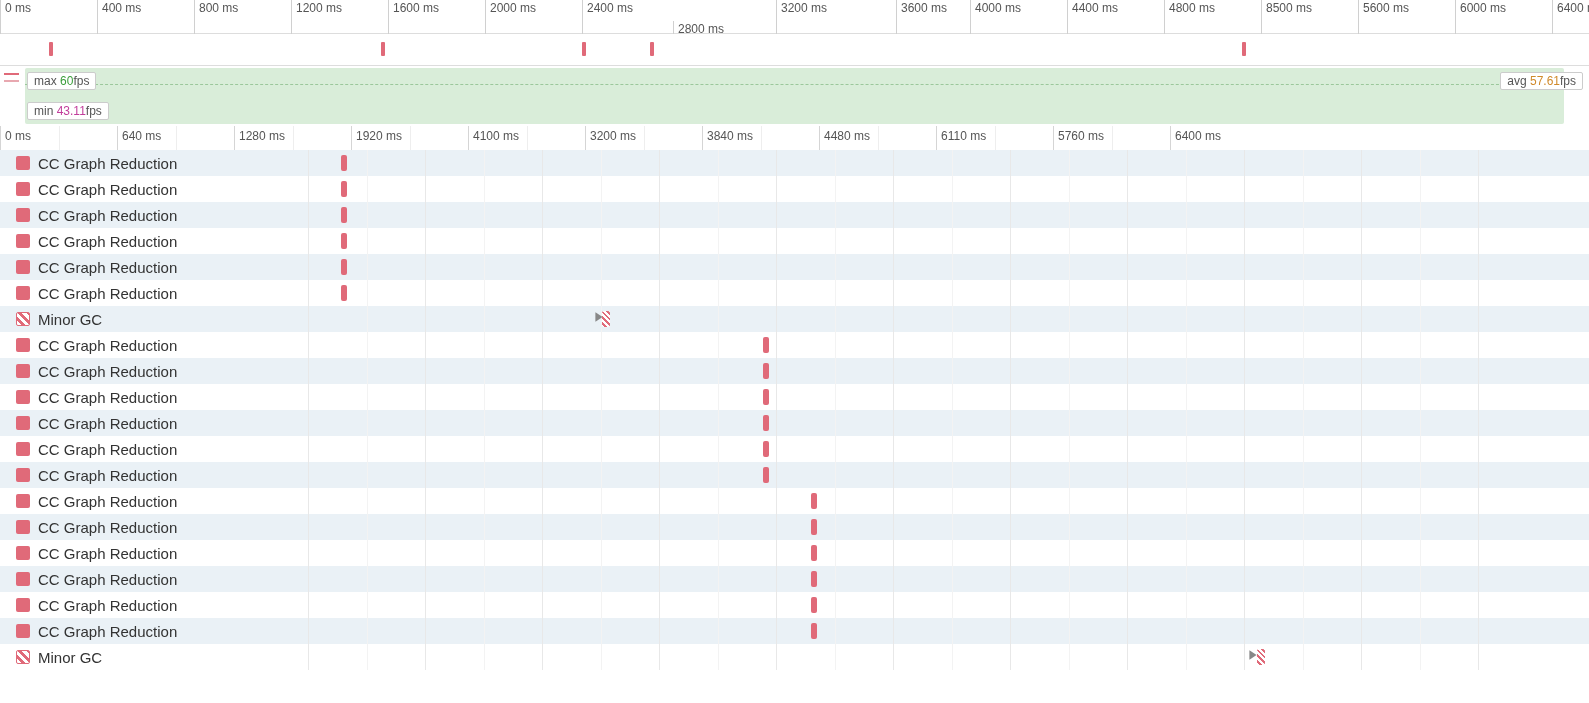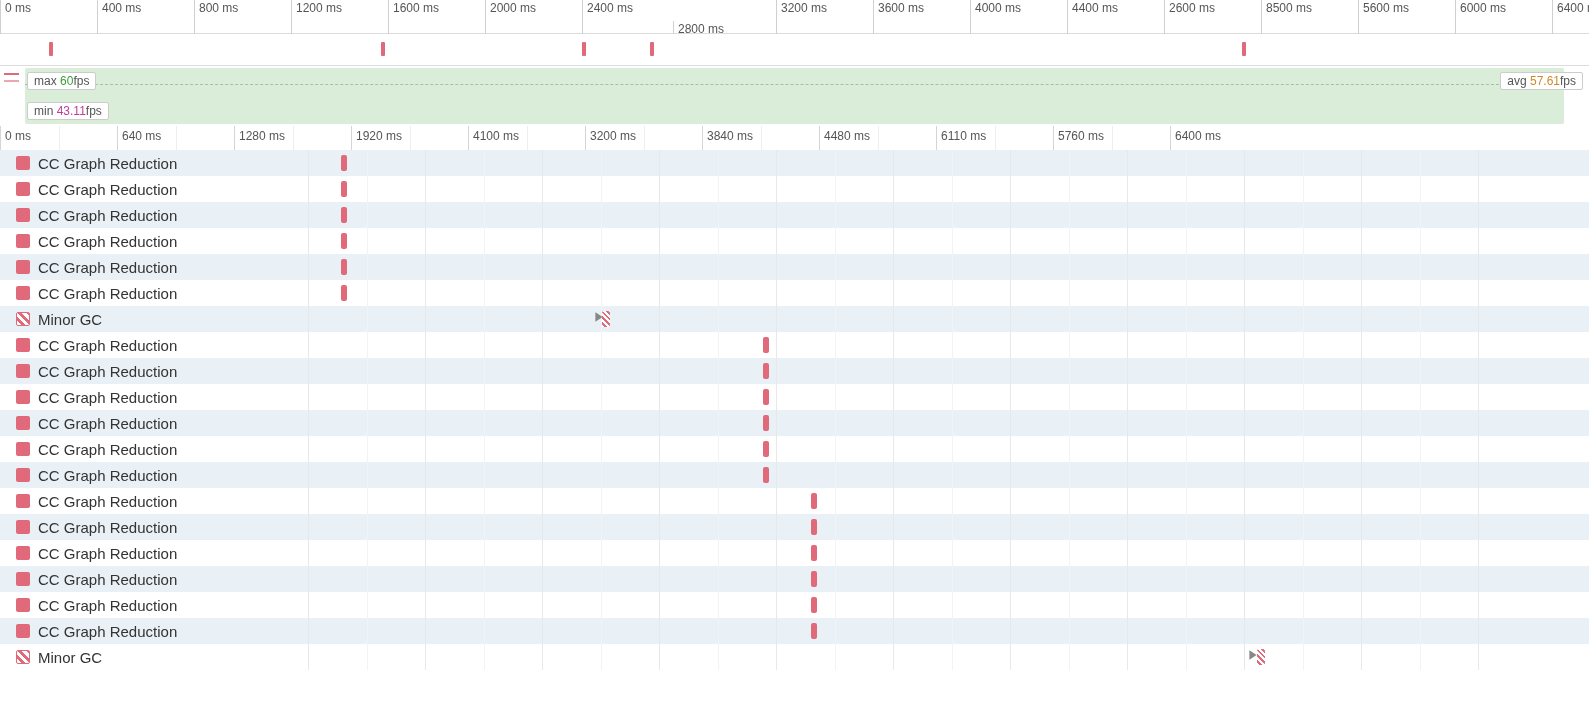--- a/index.html
+++ b/index.html
@@ -80,31 +80,31 @@
     </div>
     <div class="overview-tick" style="left: 582px;">
       <span>2400 ms</span>
     </div>
     <div class="overview-tick" style="left: 673px; margin-top: 21px;">
       <span>2800 ms</span>
     </div>
     <div class="overview-tick" style="left: 776px;">
       <span>3200 ms</span>
     </div>
-    <div class="overview-tick" style="left: 873px;">
+    <div class="overview-tick" style="left: 896px;">
       <span>3600 ms</span>
     </div>
     <div class="overview-tick" style="left: 970px;">
       <span>4000 ms</span>
     </div>
     <div class="overview-tick" style="left: 1067px;">
       <span>4400 ms</span>
     </div>
     <div class="overview-tick" style="left: 1164px;">
-      <span>2600 ms</span>
+      <span>4800 ms</span>
     </div>
     <div class="overview-tick" style="left: 1261px;">
       <span>8500 ms</span>
     </div>
     <div class="overview-tick" style="left: 1358px;">
       <span>5600 ms</span>
     </div>
     <div class="overview-tick" style="left: 1455px;">
       <span>6000 ms</span>
     </div>

